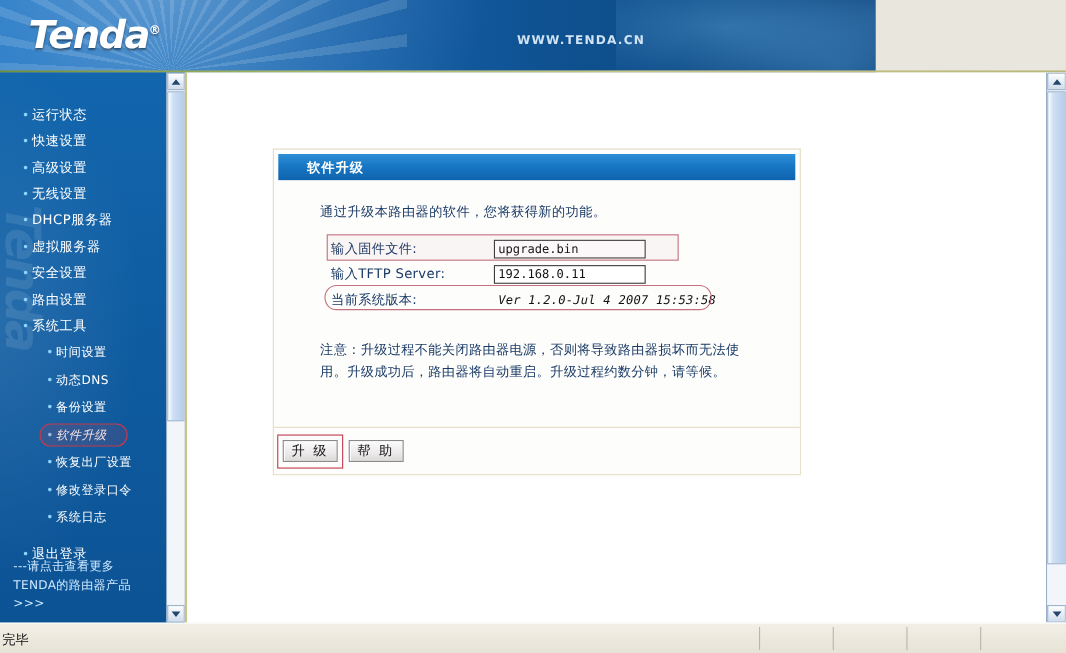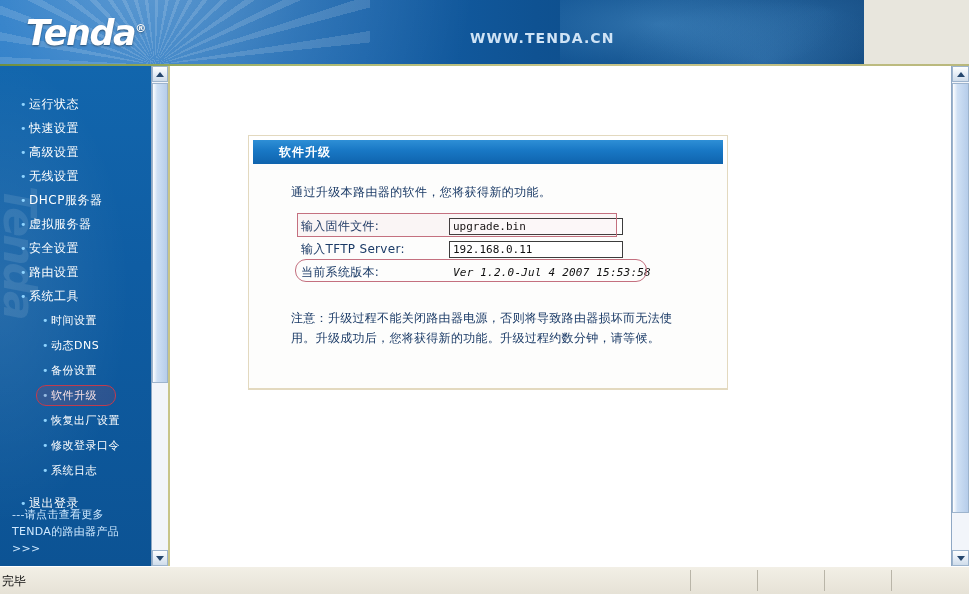--- a/index.html
+++ b/index.html
@@ -13,21 +13,21 @@
     width: 969px;
     height: 594px;
     overflow: hidden;
     background: #e8e6dd;
   }
 
   
   .banner {
     position: absolute;
     left: 0; top: 0;
-    width: 864px; height: 66px;
+    width: 796px; height: 66px;
     background:
       radial-gradient(circle at 150px -30px, rgba(255,255,255,0.30) 0%, rgba(255,255,255,0.12) 22%, rgba(255,255,255,0) 45%),
       linear-gradient(90deg, #1d74c4 0%, #1a6fbe 18%, #135fa8 42%, #0f5292 62%, #0d4a85 80%, #0b3f74 100%);
     overflow: hidden;
   }
   .rays {
     position: absolute;
     left: -60px; top: -150px;
     width: 430px; height: 430px;
     background:
@@ -58,21 +58,21 @@
   }
   .logo .reg {
     font-size: 11px;
     font-style: normal;
     vertical-align: super;
     letter-spacing: 0;
   }
   .banner-url {
     position: absolute;
     left: 470px; top: 30px;
-    font-size: 14px;
+    font-size: 11px;
     color: #cfe3f5;
     letter-spacing: 1.1px;
     font-weight: bold;
   }
   .banner-bottom-line {
     position: absolute;
     left: 0; top: 64px;
     width: 969px; height: 2px;
     background: linear-gradient(90deg, #6f8f40 0%, #a9b870 30%, #c8c58a 60%, #b9b87c 100%);
   }
@@ -126,21 +126,21 @@
     font-size: 11px;
     margin-right: 2px;
   }
   .menu-item.sub {
     padding-left: 42px;
     font-size: 11px;
     height: 25px;
     line-height: 25px;
   }
   .menu-item.spaced { margin-top: 8px; }
-  .menu-item.highlight-target { position: relative; }
+  .menu-item.highlight-target { position: relative; font-style: italic; }
   .hl-oval {
     position: absolute;
     left: 36px; top: 2px;
     width: 78px; height: 19px;
     border: 1px solid #c23b4e;
     border-radius: 10px;
     background: rgba(200,60,80,0.16);
     pointer-events: none;
   }
   .promo {
@@ -260,21 +260,21 @@
     display: flex;
     align-items: center;
   }
   .form-label {
     width: 148px;
     font-size: 12px;
     color: #1a3a66;
     letter-spacing: 0.3px;
   }
   .form-input {
-    width: 174px;
+    width: 138px;
     height: 17px;
     border: 1px solid #3c3c3c;
     background: #ffffff;
     font-family: "DejaVu Sans Mono", "Liberation Mono", monospace;
     font-size: 11px;
     color: #111111;
     padding: 0 3px;
     box-sizing: border-box;
     outline: none;
   }
@@ -443,24 +443,29 @@
             <span class="form-label">输入TFTP Server:</span>
             <input class="form-input" type="text" value="192.168.0.11" style="">
           </div>
 
           <div class="form-row">
             <span class="form-label">当前系统版本:</span>
             <span class="static-val">Ver 1.2.0-Jul  4 2007  15:53:58</span>
             <span class="annot-oval"></span>
           </div>
 
-          <div class="notice">注意：升级过程不能关闭路由器电源，否则将导致路由器损坏而无法使用。升级成功后，您将获得新的功能。升级过程约数分钟，请等候。</div>
+          <div class="notice">注意：升级过程不能关闭路由器电源，否则将导致路由器损坏而无法使用。升级成功后，路由器将自动重启。升级过程约数分钟，请等候。</div>
 
           <div class="panel-sep"></div>
 
+          <div class="btn-row">
+            <div class="btn">升 级</div>
+            <div class="btn">帮 助</div>
+            <span class="btn-annot"></span>
+          </div>
 
         </div>
       </div>
 
     </div>
 
     <div class="sb-right">
       <div class="sb-track"></div>
       <div class="sb-btn top" style="width:17px;">
           <span class="sb-arrow up"></span>

